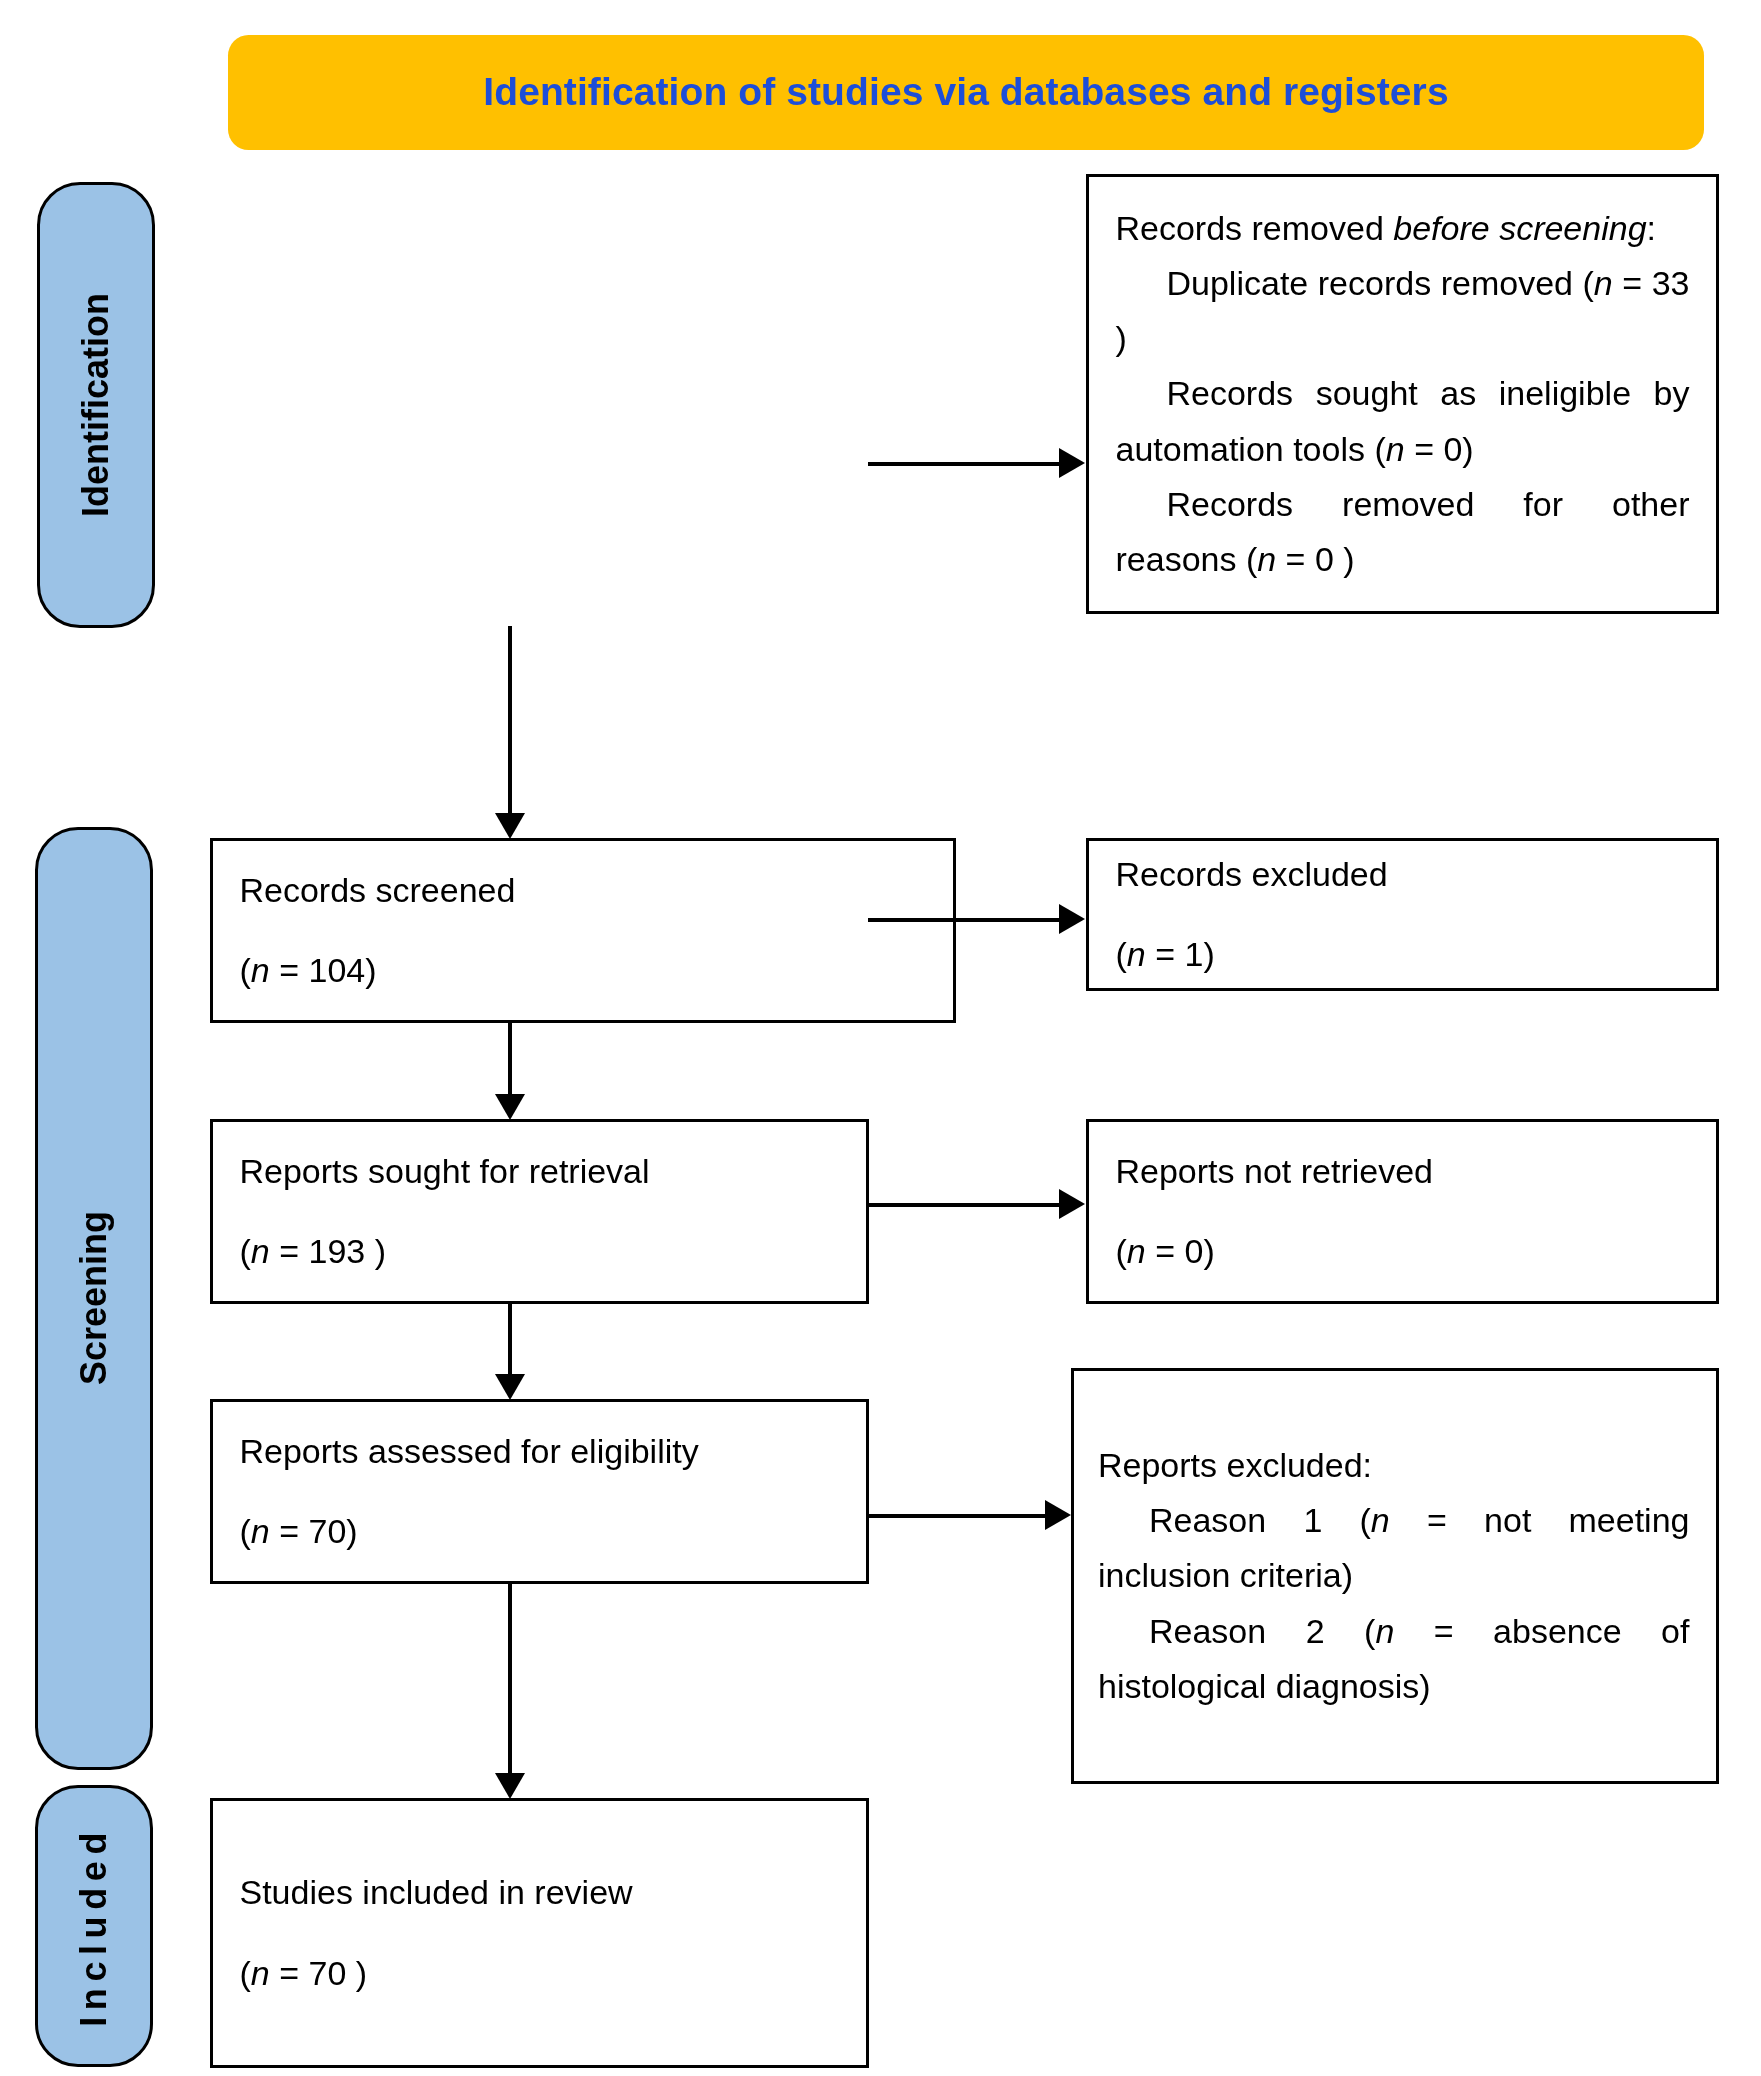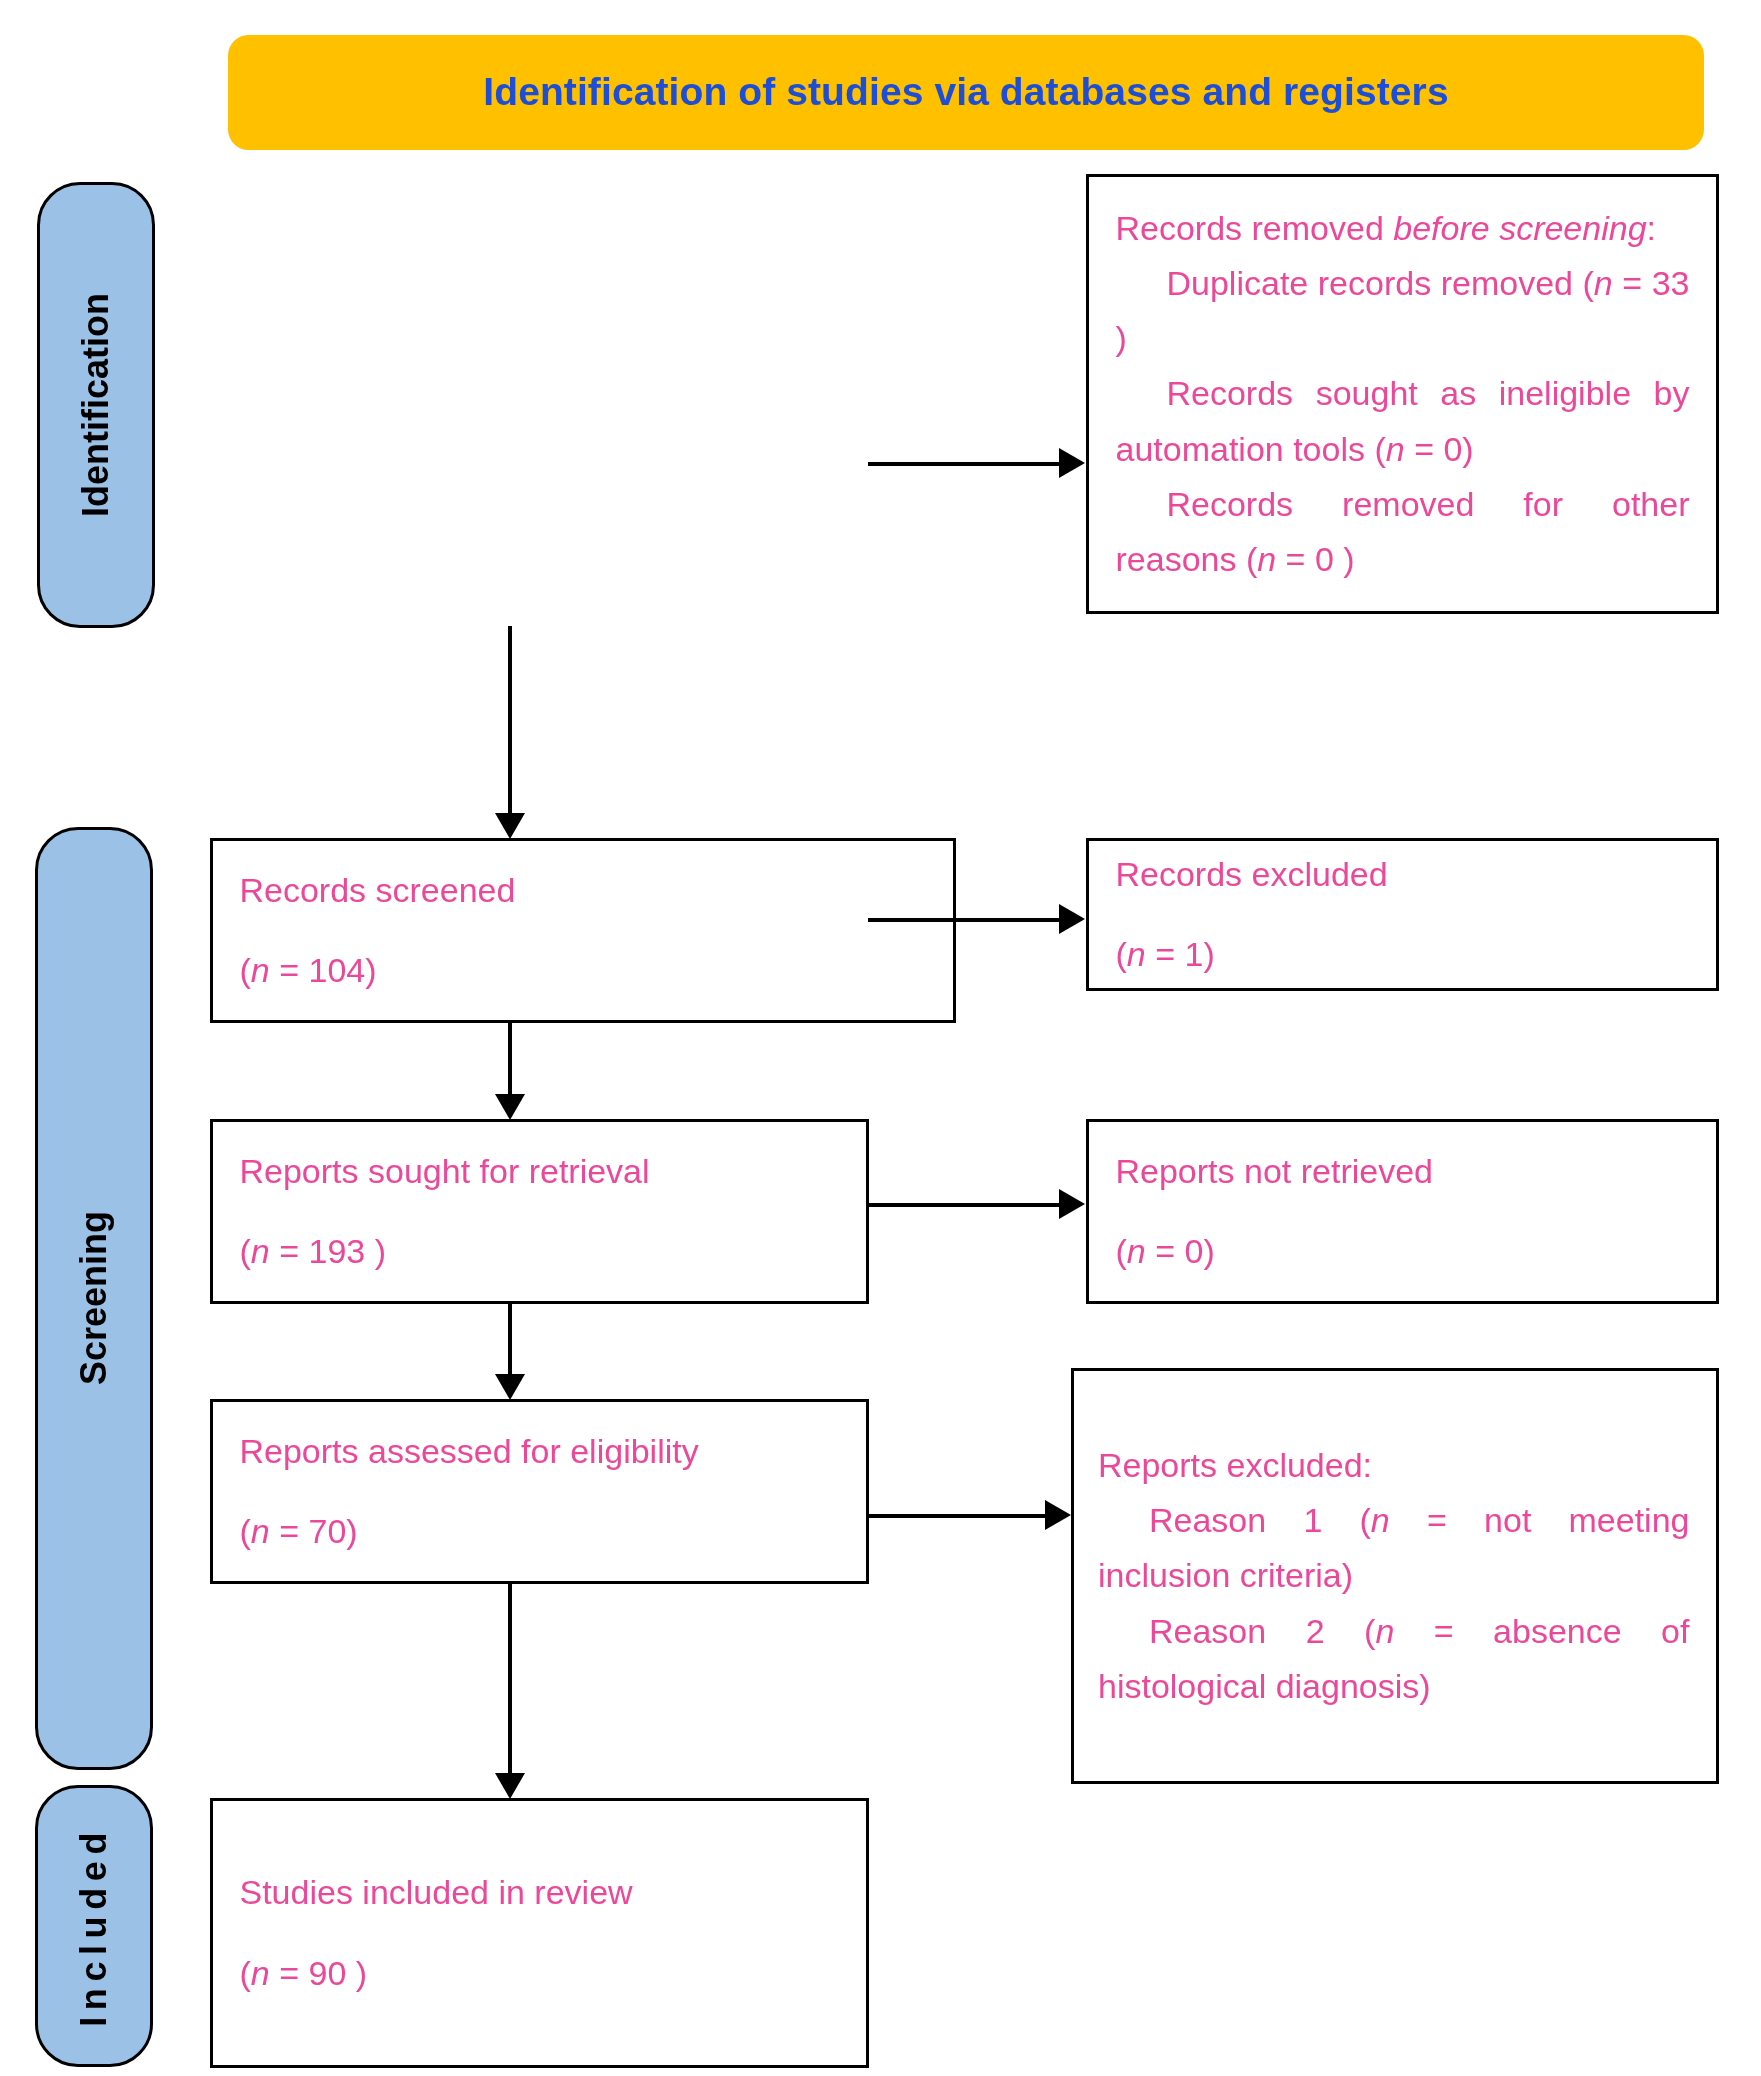--- a/index.html
+++ b/index.html
@@ -78,21 +78,21 @@
     box-sizing: border-box;
     padding: 0 26.5px;
     display: flex;
     flex-direction: column;
     justify-content: center;
   }
   .box p {
     margin: 0;
     font-size: 34px;
     line-height: 1.62;
-    color: #ec4899;
+    color: #000000;
   }
   .box p.justify {
     text-align: justify;
     text-align-last: left;
   }
   .box p.indent { text-indent: 51px; }
   .ital { font-style: italic; }
 
   
   #box-identified       { left: 210px;  top: 192px;  width: 659px; height: 434px; }
@@ -207,21 +207,21 @@
 
   <div class="box" id="box-reports-excluded">
     <p><span>Reports excluded:</span></p>
     <p class="justify indent"><span>Reason 1 (</span><span class="ital">n</span><span> = not meeting inclusion criteria)</span></p>
     <p class="justify indent"><span>Reason 2 (</span><span class="ital">n</span><span> = absence of histological diagnosis)</span></p>
   </div>
 
   <div class="box" id="box-included">
     <p><span>Studies included in review</span></p>
     <div class="gap"></div>
-    <p><span>(</span><span class="ital">n</span><span> = 90 )</span></p>
+    <p><span>(</span><span class="ital">n</span><span> = 70 )</span></p>
   </div>
 
   <div class="conn conn-v" id="v1"></div>
   <div class="arrow-down" id="v1-head"></div>
 
   <div class="conn conn-v" id="v2"></div>
   <div class="arrow-down" id="v2-head"></div>
 
   <div class="conn conn-v" id="v3"></div>
   <div class="arrow-down" id="v3-head"></div>

